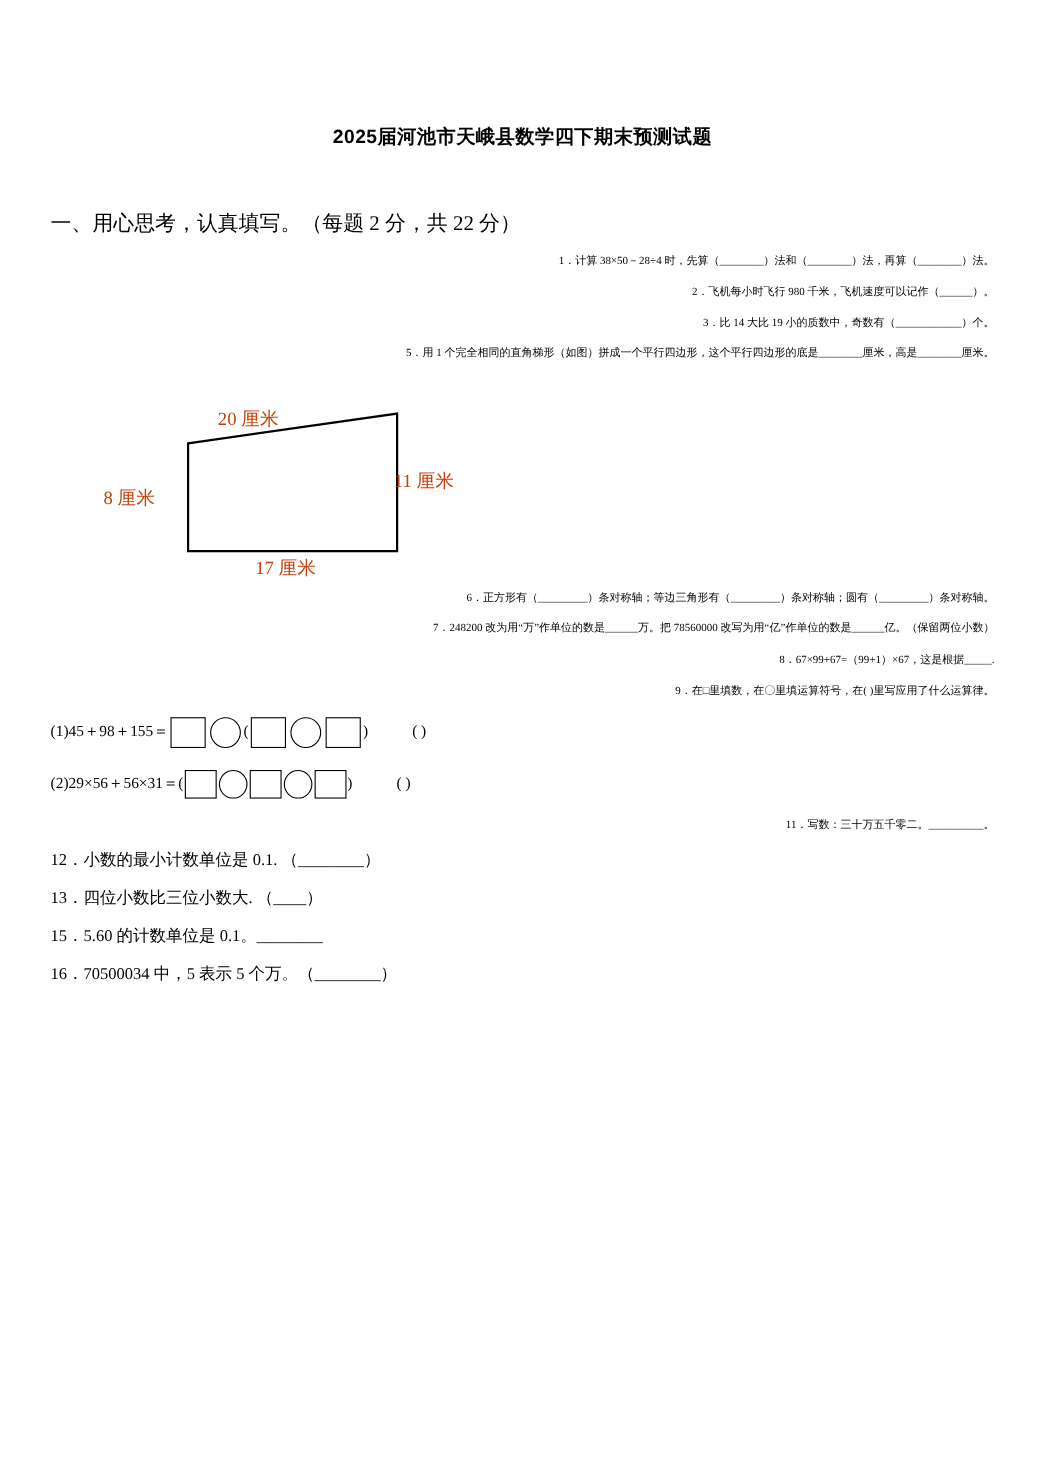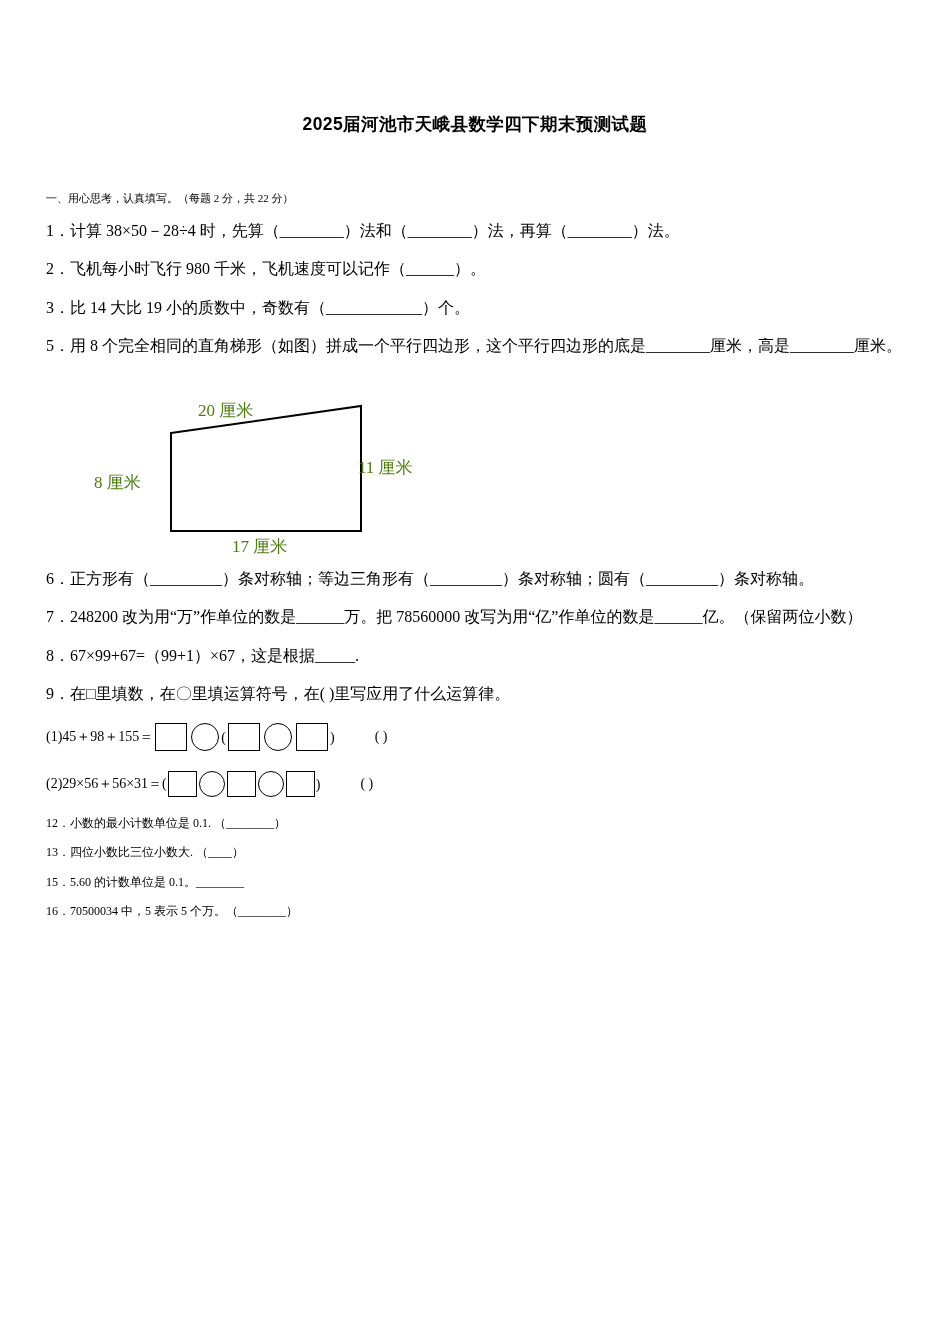--- a/index.html
+++ b/index.html
@@ -23,45 +23,46 @@
   }
   .doc-title {
     font-family: "Liberation Sans", sans-serif;
     font-weight: bold;
     font-size: 17.5px;
     text-align: center;
     letter-spacing: 0.4px;
     margin: 0 0 54px 0;
   }
   .section-head {
-    font-size: 11px;
+    font-size: 19px;
     margin: 0 0 10px 0;
     line-height: 1.5;
   }
   .q {
-    font-size: 16px;
+    font-size: 10px;
     line-height: 1.72;
     margin: 0 0 11px 0;
+    text-align: right;
   }
   .q-sm {
-    font-size: 12px;
+    font-size: 15px;
     line-height: 1.72;
     margin: 0 0 9px 0;
   }
   
   .figure {
     position: relative;
     height: 180px;
     margin: 8px 0 14px 0;
   }
   .fig-label {
     position: absolute;
     font-family: "Liberation Serif", serif;
     font-size: 17px;
-    color: #4d7c0f;
+    color: #c2410c;
   }
   .fig-svg {
     position: absolute;
     left: 70px;
     top: 0;
   }
   
   .box {
     display: inline-block;
     width: 30px;
@@ -125,21 +126,21 @@
   <div class="q">
     <span>2．</span><span>飞机每小时飞行 980 千米，飞机速度可以记作（______）。</span>
   </div>
 
   <div class="q">
     <span>3．</span><span>比 14 大比 19 小的质数中，奇数有（____________）个。</span>
   </div>
 
 
   <div class="q">
-    <span>5．</span><span>用 8 个完全相同的直角梯形（如图）拼成一个平行四边形，这个平行四边形的底是________厘米，高是________厘米。</span>
+    <span>5．</span><span>用 1 个完全相同的直角梯形（如图）拼成一个平行四边形，这个平行四边形的底是________厘米，高是________厘米。</span>
   </div>
 
   <div class="figure">
     <svg class="fig-svg" width="300" height="175" viewBox="0 0 300 175">
       <polygon points="55,62 245,35 245,160 55,160" fill="none" stroke="#000" stroke-width="2"></polygon>
     </svg>
     <span class="fig-label" style="left:152px; top:28px;">20 厘米</span>
     <span class="fig-label" style="left:48px; top:100px;">8 厘米</span>
     <span class="fig-label" style="left:312px; top:85px;">11 厘米</span>
     <span class="fig-label" style="left:186px; top:164px;">17 厘米</span>
@@ -163,20 +164,23 @@
 
   <div class="row-shapes">
     <span>(1)45＋98＋155＝</span><span class="box"></span><span class="circ"></span><span class="inline-mid">(</span><span class="box"></span><span class="circ"></span><span class="box"></span><span class="inline-mid">)</span><span class="spacer-wide"></span><span>(     )</span>
   </div>
 
   <div class="row-shapes">
     <span>(2)29×56＋56×31＝(</span><span class="box-sm"></span><span class="circ-sm"></span><span class="box-sm"></span><span class="circ-sm"></span><span class="box-sm"></span><span class="inline-mid">)</span><span class="spacer-wide"></span><span>(     )</span>
   </div>
 
 
+  <div class="q">
+    <span>11．</span><span>写数：三十万五千零二。__________。</span>
+  </div>
 
 
   <div class="q-sm">
     <span>12．</span><span>小数的最小计数单位是 0.1.              （________）</span>
   </div>
 
   <div class="q-sm">
     <span>13．</span><span>四位小数比三位小数大.   （____）</span>
   </div>
 

